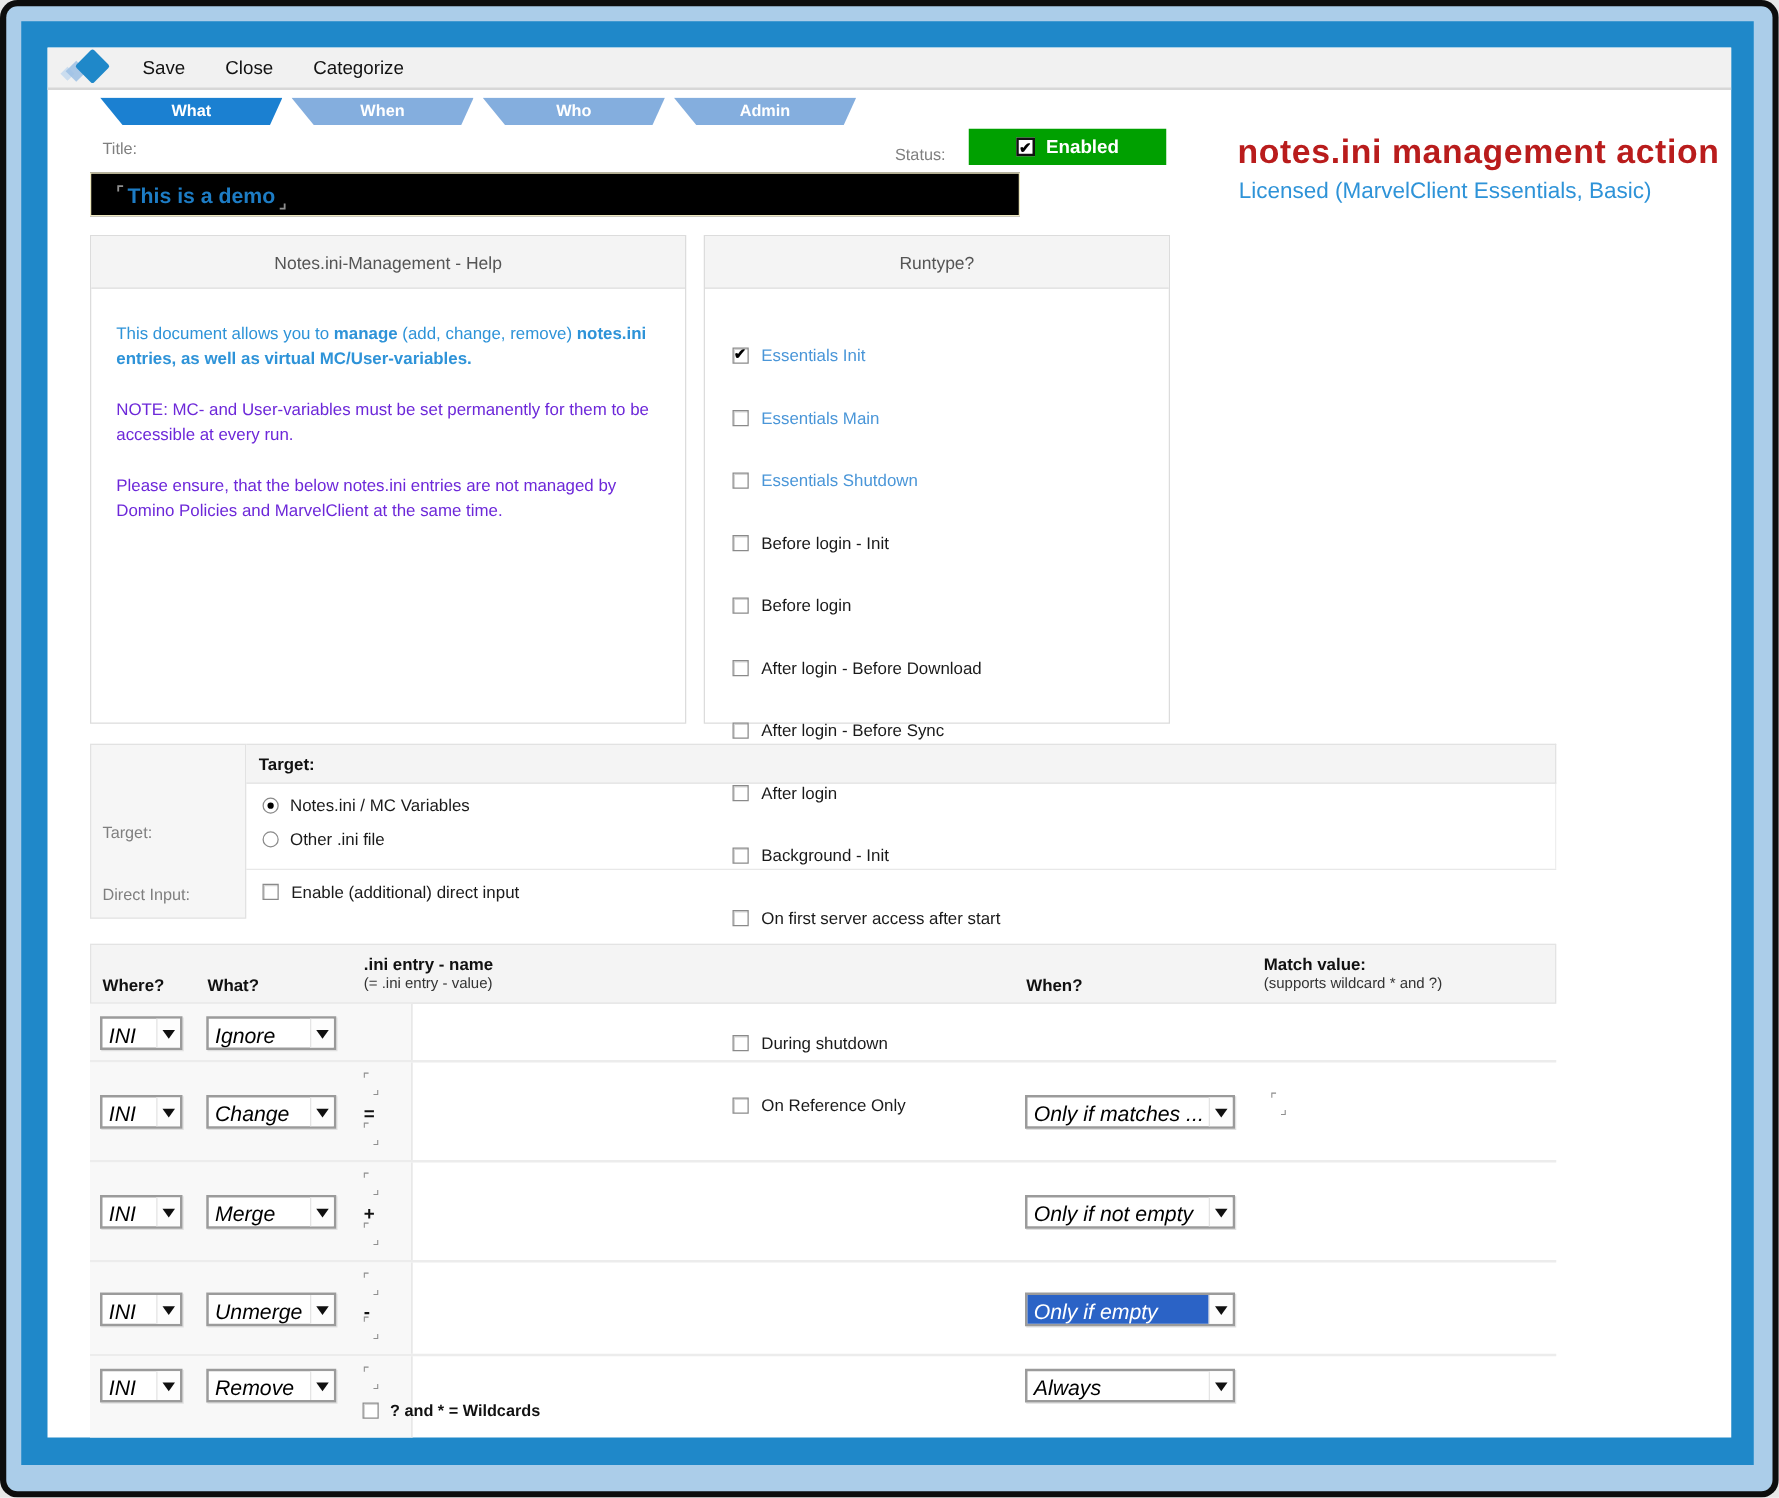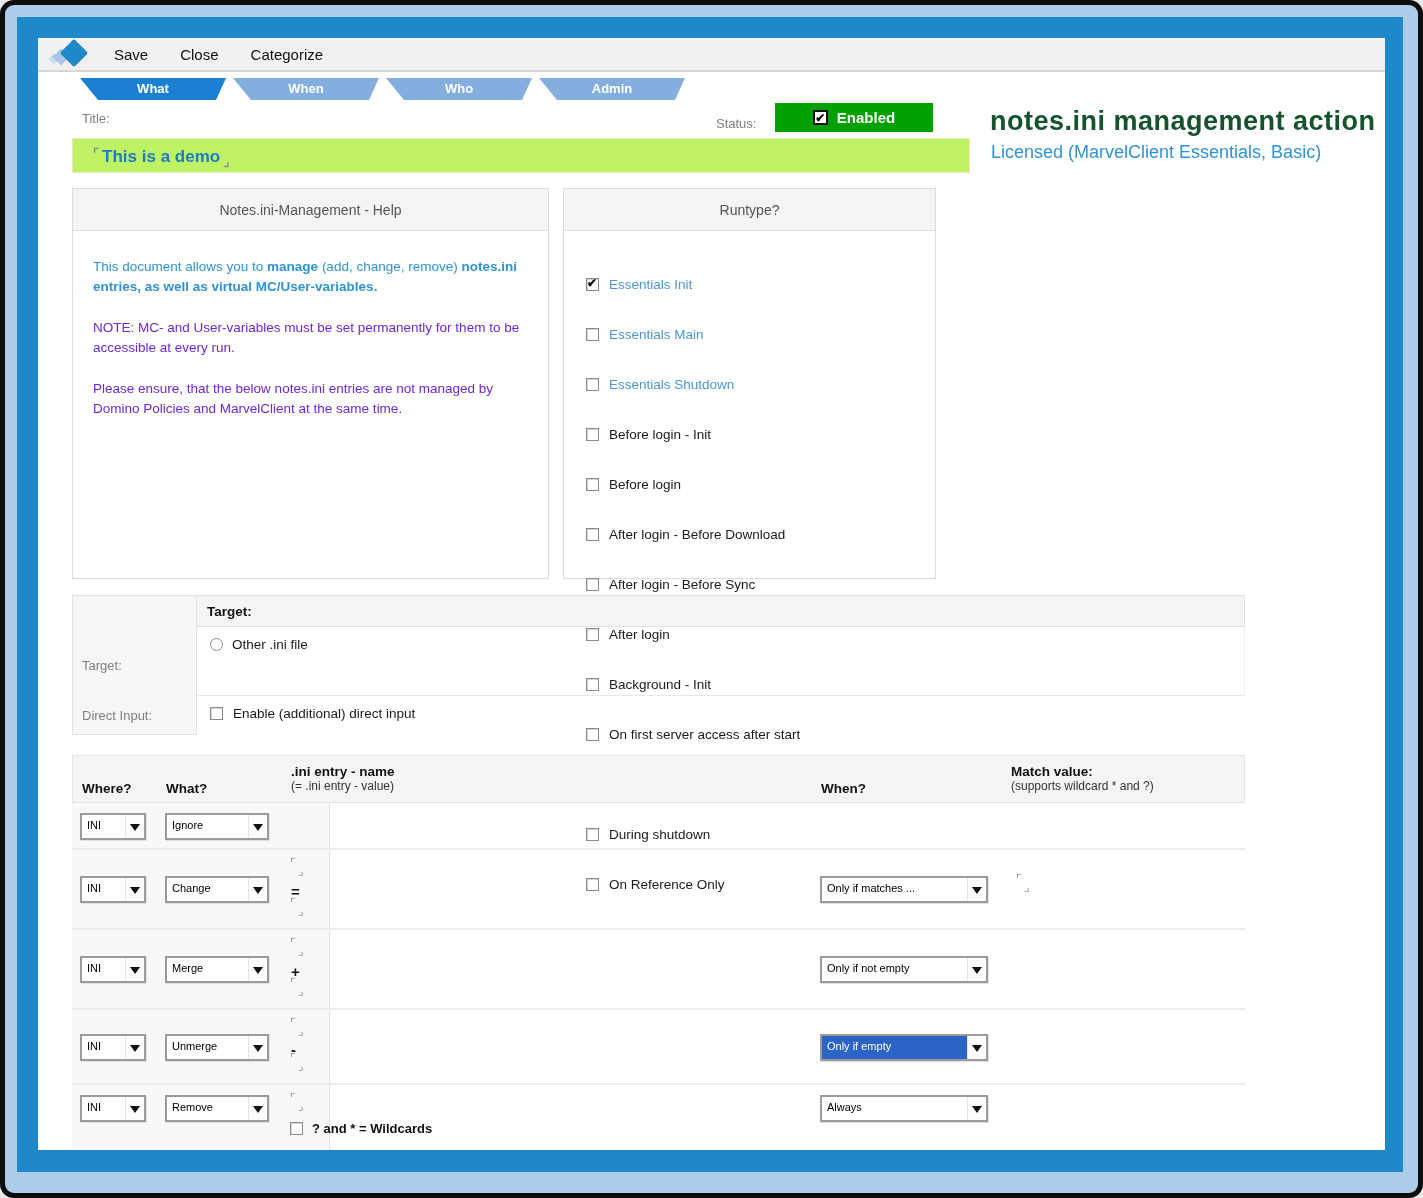--- a/index.html
+++ b/index.html
@@ -27,23 +27,23 @@
          text-align:center; line-height:21px; clip-path:polygon(0 0, 100% 0, calc(100% - 10px) 100%, 18px 100%); }
   .tab.active { background:#1b80d1; }
 
   
   .lbl { color:#7f7f7f; font-size:13px; }
   .title-label { position:absolute; left:44px; top:73px; }
   .status-label { position:absolute; left:678px; top:78px; }
   .enabled-box { position:absolute; left:737px; top:65px; width:158px; height:29px; background:#00a000; display:flex; align-items:center; justify-content:center; gap:9px; }
   .enabled-box .cb-white { width:15px; height:15px; background:#fff; border:2px solid #111; display:flex; align-items:center; justify-content:center; font-size:12px; font-weight:bold; color:#000; }
   .enabled-box .txt { color:#fff; font-weight:bold; font-size:15px; }
-  .heading { position:absolute; left:952px; top:68px; font-size:27px; font-weight:bold; color:#14532d; letter-spacing:.5px; }
+  .heading { position:absolute; left:952px; top:68px; font-size:27px; font-weight:bold; color:#b91c1c; letter-spacing:.5px; }
   .subheading { position:absolute; left:953px; top:104px; font-size:18px; color:#2e93d8; }
-  .title-field { position:absolute; left:34px; top:100px; width:898px; height:35px; background:#bef264; border:1px solid #eee8c0; }
+  .title-field { position:absolute; left:34px; top:100px; width:744px; height:35px; background:#000000; border:1px solid #eee8c0; }
   .title-field .val { position:absolute; left:20px; top:7px; font-size:17px; font-weight:bold; color:#1d7cc4; }
   .nbpair { position:relative; display:inline-block; width:16px; height:18px; }
   .nbpair::before { content:"⌜"; position:absolute; left:0; top:-2px; color:#8f8f8f; font-size:12px; }
   .nbpair::after  { content:"⌟"; position:absolute; left:8px; top:6px; color:#8f8f8f; font-size:12px; }
   .tb-open::before { content:"⌜"; color:#8f8f8f; font-size:13px; vertical-align:4px; padding-right:3px;}
   .tb-close::after { content:"⌟"; color:#8f8f8f; font-size:13px; vertical-align:-4px; padding-left:3px;}
 
   
   .panel { position:absolute; border:1px solid #dcdcdc; background:#fff; }
   .panel-help { left:34px; top:150px; width:477px; height:391px; }
@@ -90,21 +90,21 @@
   .it-row { position:absolute; left:0; width:1173px; border-bottom:2px solid #ececec; }
   .row-left { position:absolute; left:0; top:0; bottom:0; width:258px; background:#f8f8f8; border-right:1px solid #e2e2e2; }
   .r1 { top:48px; height:47px; }
   .r2 { top:95px; height:80px; }
   .r3 { top:175px; height:80px; }
   .r4 { top:255px; height:75px; }
   .r5 { top:330px; height:80px; border-bottom:none; }
 
   
   .dd { position:absolute; height:27px; background:#fff; border:2px solid #9b9b9b; box-shadow:1px 1px 0 #e0e0e0; display:flex; align-items:stretch; }
-  .dd .txt { flex:1; font-size:11px; color:#000; padding:4px 0 0 5px; white-space:nowrap; overflow:hidden; }
+  .dd .txt { flex:1; font-size:17px; color:#000; padding:4px 0 0 5px; white-space:nowrap; overflow:hidden;font-style:italic; }
   .dd .txt.hl { background:#2b63c6; color:#fff; }
   .dd .btn { width:19px; display:flex; align-items:center; justify-content:center; background:#fdfdfd; border-left:1px solid #e4e4e4; }
   .dd .btn::after { content:""; width:0; height:0; border:5px solid transparent; border-top:7px solid #101010; margin-top:7px; }
   .dd-where { left:8px; width:66px; }
   .dd-what { left:93px; width:104px; }
   .dd-when { left:748px; width:168px; }
   .dd-mid { top:10px; }
   .dd-c80 { top:26px; }
   .dd-c75 { top:24px; }
 
@@ -225,20 +225,24 @@
     </div>
 
     <div class="target">
       <div class="tg-labelcol">
         <span class="lbl tg-label1">Target:</span>
         <span class="lbl tg-label2">Direct Input:</span>
       </div>
       <div class="tg-header">Target:</div>
       <div class="tg-body">
         <div class="radio-row">
+          <span class="radio sel"></span>
+          <span class="radio-label">Notes.ini / MC Variables</span>
+        </div>
+        <div class="radio-row">
           <span class="radio"></span>
           <span class="radio-label">Other .ini file</span>
         </div>
       </div>
       <div class="tg-direct">
         <div class="check-row">
           <span class="cb"></span>
           <span class="cb-label">Enable (additional) direct input</span>
         </div>
       </div>

